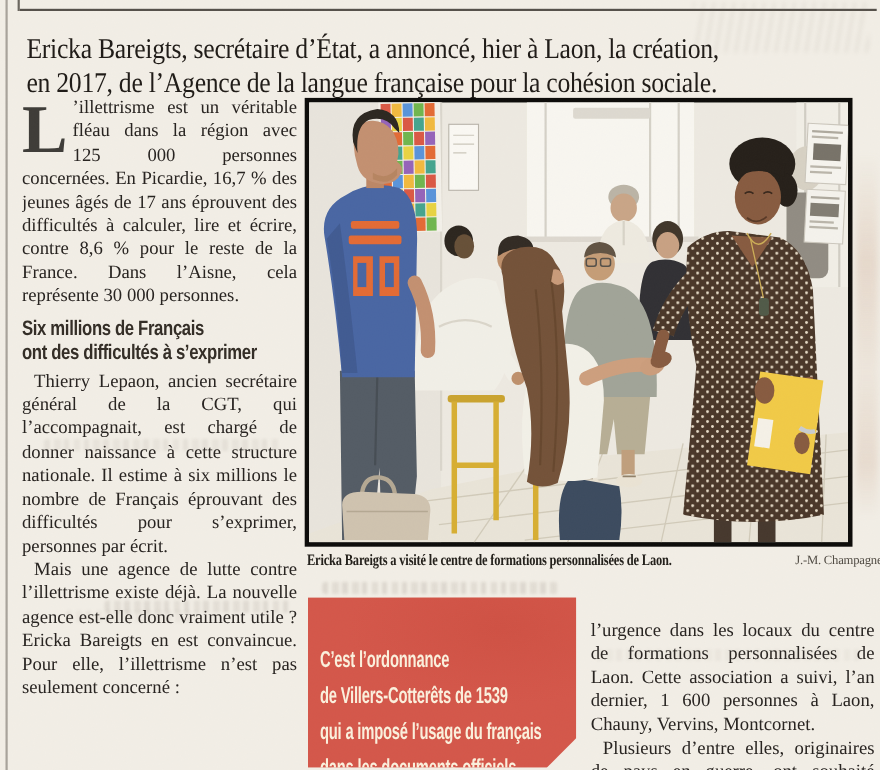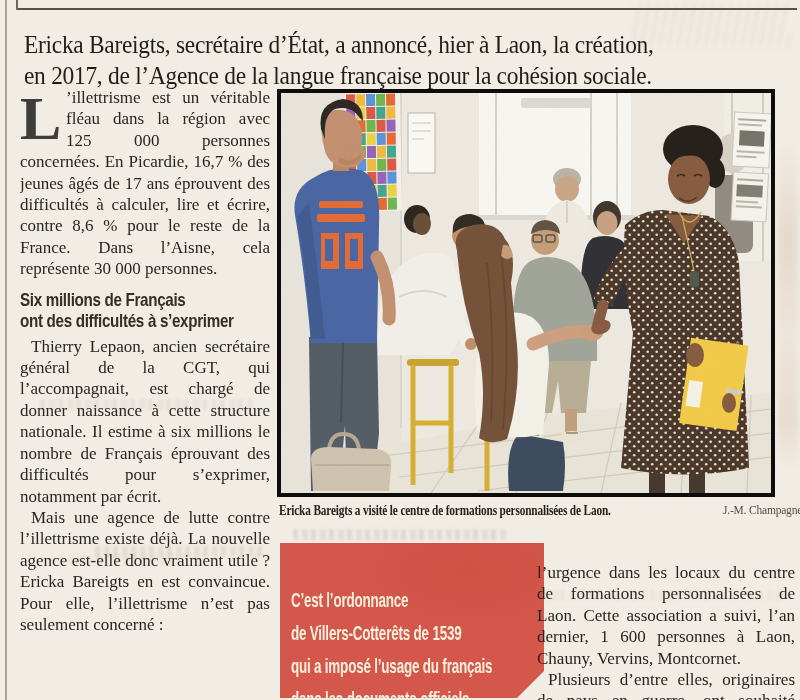--- a/index.html
+++ b/index.html
@@ -33,21 +33,21 @@
     background:#0c0b09;padding:4px;box-sizing:border-box;}
   .photo svg{width:100%;height:100%;display:block;}
 
   .caption-row{position:absolute;left:279px;top:501px;width:515px;height:20px;
     font-family:Liberation Serif, serif;}
   .caption-text{display:inline-block;transform:scaleX(.78);transform-origin:left top;
     white-space:nowrap;font-weight:700;font-size:14.5px;letter-spacing:-0.2px;color:#23201b;}
   .caption-credit{position:absolute;left:444px;top:2.5px;font-size:11.5px;color:#514c44;
     white-space:nowrap;letter-spacing:-0.2px;}
 
-  .pull-quote{position:absolute;left:280px;top:543px;width:264px;height:155px;
+  .pull-quote{position:absolute;left:280px;top:543px;width:244px;height:155px;
     background:radial-gradient(140px 70px at 72% 18%, #cf5144, rgba(207,81,68,0)) , #d4574a;
     clip-path:polygon(0 0,100% 0,100% calc(100% - 27px),calc(100% - 27px) 100%,0 100%);}
   .pull-quote .pq-inner{margin:0;padding:40px 0 0 17px;width:360px;
     font-family:"Liberation Sans",sans-serif;font-weight:700;font-size:21px;line-height:33px;
     color:#fbf0dd;letter-spacing:-0.3px;transform:scaleX(.64);transform-origin:left top;}
   .pull-quote .pq-inner span{display:block;white-space:nowrap;}
 
   .right-col{position:absolute;left:537px;top:562px;width:258px;height:160px;overflow:hidden;
     font-size:17px;line-height:21.4px;text-align:justify;}
   .right-col p{margin:0;}
@@ -81,21 +81,21 @@
   <span>Ericka Bareigts, secrétaire d’État, a annoncé, hier à Laon, la création,</span>
   <span>en 2017, de l’Agence de la langue française pour la cohésion sociale.</span>
 </h1>
 
 <div class="left-col">
   <p><span class="dropcap">L</span><span>’illettrisme est un véritable fléau dans la région avec 125&nbsp;000 personnes concernées. En Picardie, 16,7&nbsp;% des jeunes âgés de 17 ans éprouvent des difficultés à calculer, lire et écrire, contre 8,6&nbsp;% pour le reste de la France. Dans l’Aisne, cela représente 30&nbsp;000 personnes.</span></p>
   <h2 class="subhead">
     <span>Six millions de Français</span>
     <span>ont des difficultés à s’exprimer</span>
   </h2>
-  <p class="indent">Thierry Lepaon, ancien secrétaire général de la CGT, qui l’accompagnait, est chargé de donner naissance à cette structure nationale. Il estime à six millions le nombre de Français éprouvant des difficultés pour s’exprimer, notamment par écrit.</p>
+  <p class="indent">Thierry Lepaon, ancien secrétaire général de la CGT, qui l’accompagnait, est chargé de donner naissance à cette structure nationale. Il estime à six millions le nombre de Français éprouvant des difficultés pour s’exprimer, personnes par écrit.</p>
   <p class="indent"><span>Mais une agence de lutte contre l’illettrisme existe déjà. La nouvelle agence est-elle donc vraiment utile&nbsp;? Ericka Bareigts en est convaincue. Pour elle, l’illettrisme n’est pas seulement concerné&nbsp;:</span> </p>
 </div>
 
 <figure class="photo" style="margin:0;">
 <svg viewBox="0 0 490 400" preserveAspectRatio="none">
 
   <g>
     <rect x="0" y="0" width="490" height="400" fill="#edeae3"></rect>
     <rect x="0" y="0" width="120" height="400" fill="#e8e5de"></rect>
     <line x1="120" y1="0" x2="120" y2="335" stroke="#d9d5cd" stroke-width="2"></line>

